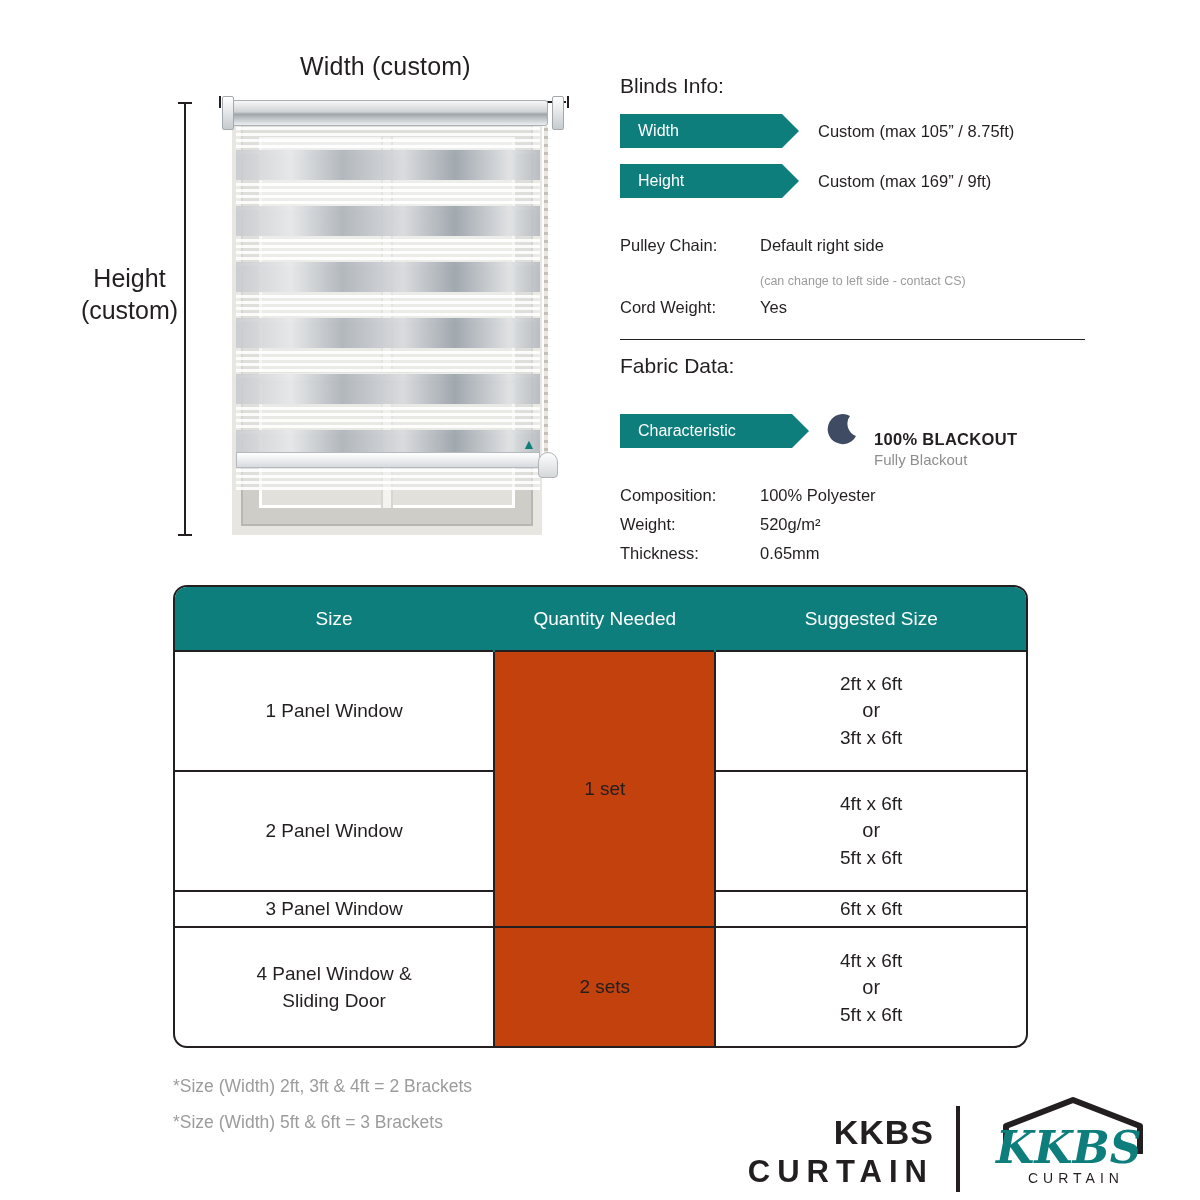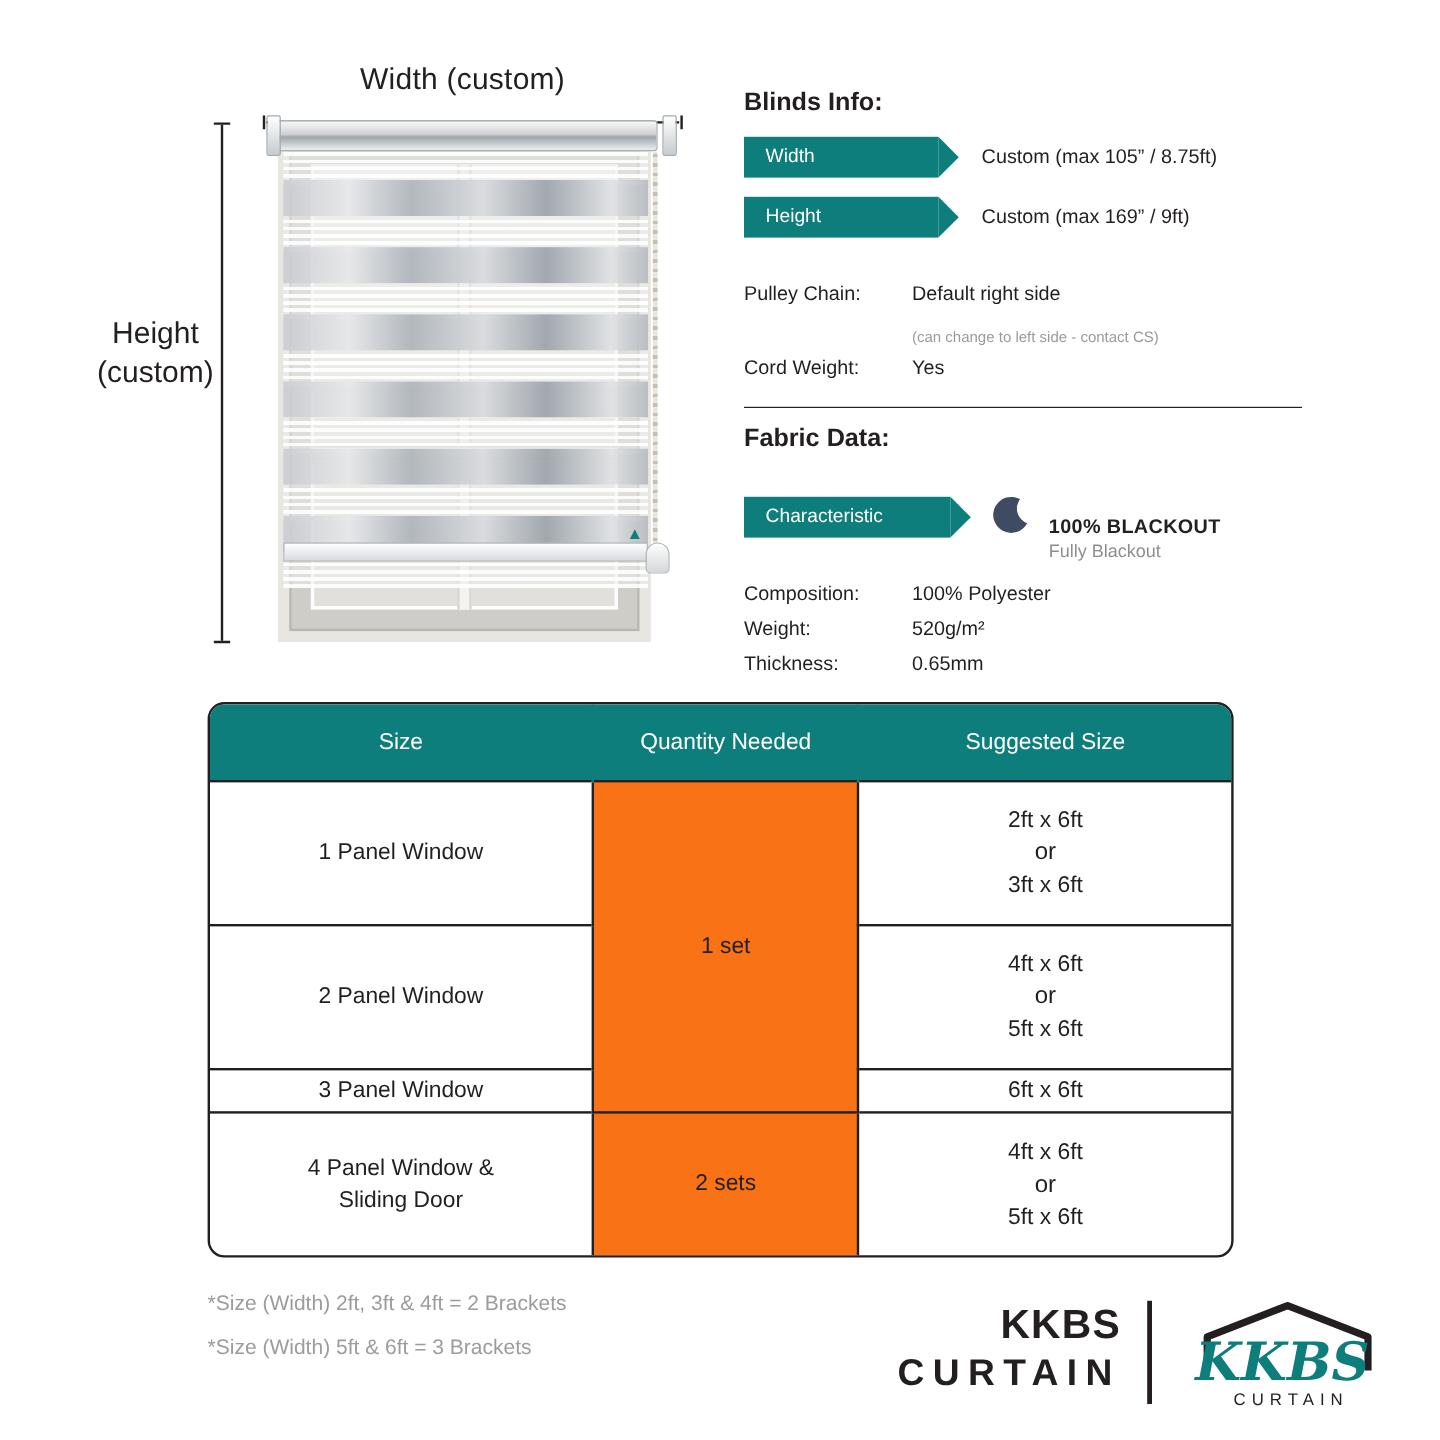--- a/index.html
+++ b/index.html
@@ -96,21 +96,21 @@
     background:linear-gradient(#fdfdfd,#d5d8da); border:1px solid #b1b5b8; border-radius:10px 10px 4px 4px;
   }
   .logo-tag {
     position:absolute; right:22px; top:336px; width:24px; height:16px; z-index:10;
     color:#0f7f7c; font-size:14px;
   }
 
   
   .info { position:absolute; left:620px; top:74px; width:465px; }
   .info h3 {
-    margin:0 0 16px 0; font-size:21px; font-weight:bold; color:#231f20;
+    margin:0 0 16px 0; font-size:21px; font-weight:normal; color:#231f20;
   }
   .tagrow { display:flex; align-items:center; margin-bottom:16px; }
   .tag {
     position:relative; height:34px; min-width:162px; background:#0d7e7b;
     color:#ffffff; font-size:16px; display:flex; align-items:center;
     padding-left:18px;
   }
   .tag:after {
     content:""; position:absolute; right:-17px; top:0;
     border-top:17px solid transparent; border-bottom:17px solid transparent;
@@ -140,32 +140,32 @@
   thead th {
     background:#0d7e7b; color:#ffffff; font-weight:normal; font-size:19px;
     height:64px; border-right:2px solid #0d7e7b;
   }
   thead th:last-child { border-right:none; }
   tbody td {
     border-top:2px solid #231f20; border-right:2px solid #231f20;
     font-size:19px; text-align:center; vertical-align:middle; color:#231f20;margin-top:24px;
   }
   tbody td:last-child { border-right:none; }
-  .qty-cell { background:#f97316; }
+  .qty-cell { background:#c2410c; }
   .col-1 { width:37.5%; }
   .col-2 { width:26%; }
   .col-3 { width:36.5%; }
   .ml { line-height:27px; }
   .or { font-size:20px; }
 
   
   .notes { position:absolute; left:173px; top:1068px; color:#9c9c9c; font-size:17.5px; line-height:36px; }
 
   
-  .brand { position:absolute; right:28px; bottom:20px; display:flex; align-items:flex-start; }
+  .brand { position:absolute; right:28px; bottom:8px; display:flex; align-items:flex-end; }
   .brand-text { text-align:right; line-height:40px; margin-right:22px; }
   .brand-text .l1 { font-size:34px; font-weight:bold; letter-spacing:1px; }
   .brand-text .l2 { font-size:31px; font-weight:bold; letter-spacing:7px; }
   .brand-sep { width:4px; height:86px; background:#231f20; margin-right:22px; }
   .brand-mark { position:relative; width:190px; height:96px; }
   .brand-mark .house { position:absolute; left:16px; top:0; width:150px; height:60px; }
   .brand-mark .kk { position:absolute; left:14px; top:26px; font-size:44px; font-weight:bold; color:#0d7e7b; font-style:italic; font-family:"DejaVu Serif", serif; }
   .brand-mark .sub { position:absolute; left:46px; top:74px; font-size:14px; letter-spacing:5px; color:#231f20; }
 </style>
 </head>

